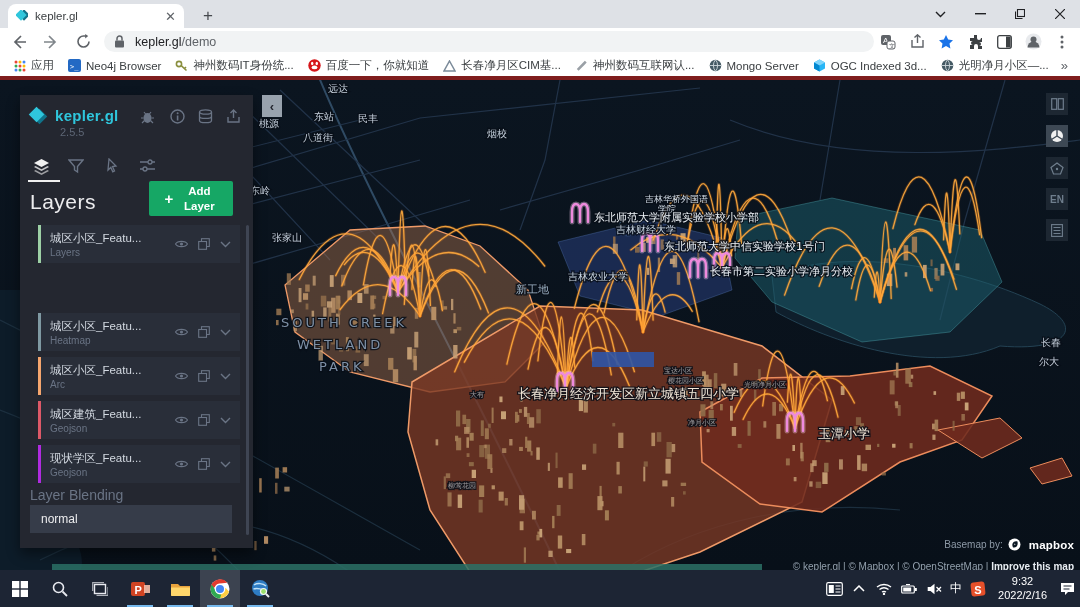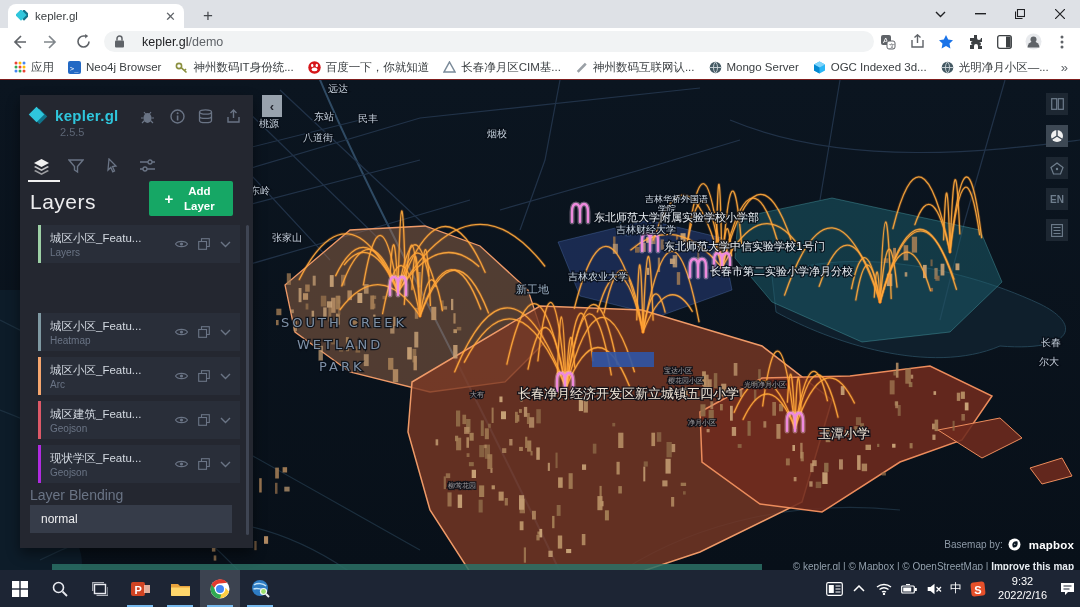--- a/index.html
+++ b/index.html
@@ -13,27 +13,27 @@
     display:flex;align-items:center;padding:0 8px;box-sizing:border-box;}
   .tab-title{font-size:11.5px;color:#3c4043;margin-left:7px;flex:1;white-space:nowrap;overflow:hidden;}
   .tab-close{color:#5f6368;font-size:13px;line-height:13px;}
   #newtab{left:196px;top:6px;width:24px;height:20px;color:#45484d;font-size:17px;line-height:19px;text-align:center;}
   .winctl{top:0;height:28px;display:flex;align-items:center;justify-content:center;width:40px;color:#202124;}
   
   #toolbar{left:0;top:28px;width:1080px;height:27px;background:#fff;display:flex;align-items:center;}
   .nav-ic{width:26px;height:26px;display:flex;align-items:center;justify-content:center;margin-left:6px;}
   #omnibox{margin-left:8px;width:770px;height:21px;background:#f1f3f4;border-radius:11px;
     display:flex;align-items:center;padding:0 10px;box-sizing:border-box;}
-  .url{font-size:12.5px;color:#202124;margin-left:17px;}
+  .url{font-size:12.5px;color:#202124;margin-left:10px;}
   .url .path{color:#5f6368;}
   #toolbar-right{margin-left:auto;display:flex;align-items:center;gap:9px;padding-right:8px;}
   .tb-ic{width:20px;height:20px;display:flex;align-items:center;justify-content:center;}
   
   #bookmarks{left:0;top:55px;width:1080px;height:25px;background:#fff;display:flex;align-items:center;
-    border-bottom:1px solid #7f1d1d;box-sizing:border-box;}
+    border-bottom:4px solid #7f1d1d;box-sizing:border-box;}
   .bm{display:flex;align-items:center;gap:5px;margin-left:14px;white-space:nowrap;}
   .bm span.lbl{font-size:11.5px;color:#3c4043;}
   #bm-overflow{margin-left:auto;margin-right:12px;color:#5f6368;font-size:13px;}
   
   #maparea{left:0;top:80px;width:1080px;height:490px;background:#0a141f;}
   
   #sidebar{left:20px;top:95px;width:233px;height:453px;background:#242730;box-shadow:0 6px 12px rgba(0,0,0,.45);}
   #brand{left:10px;top:12px;display:flex;align-items:center;}
   .logo-d{position:relative;width:17px;height:17px;}
   .logo-d i{position:absolute;width:11px;height:11px;transform:rotate(45deg);}

